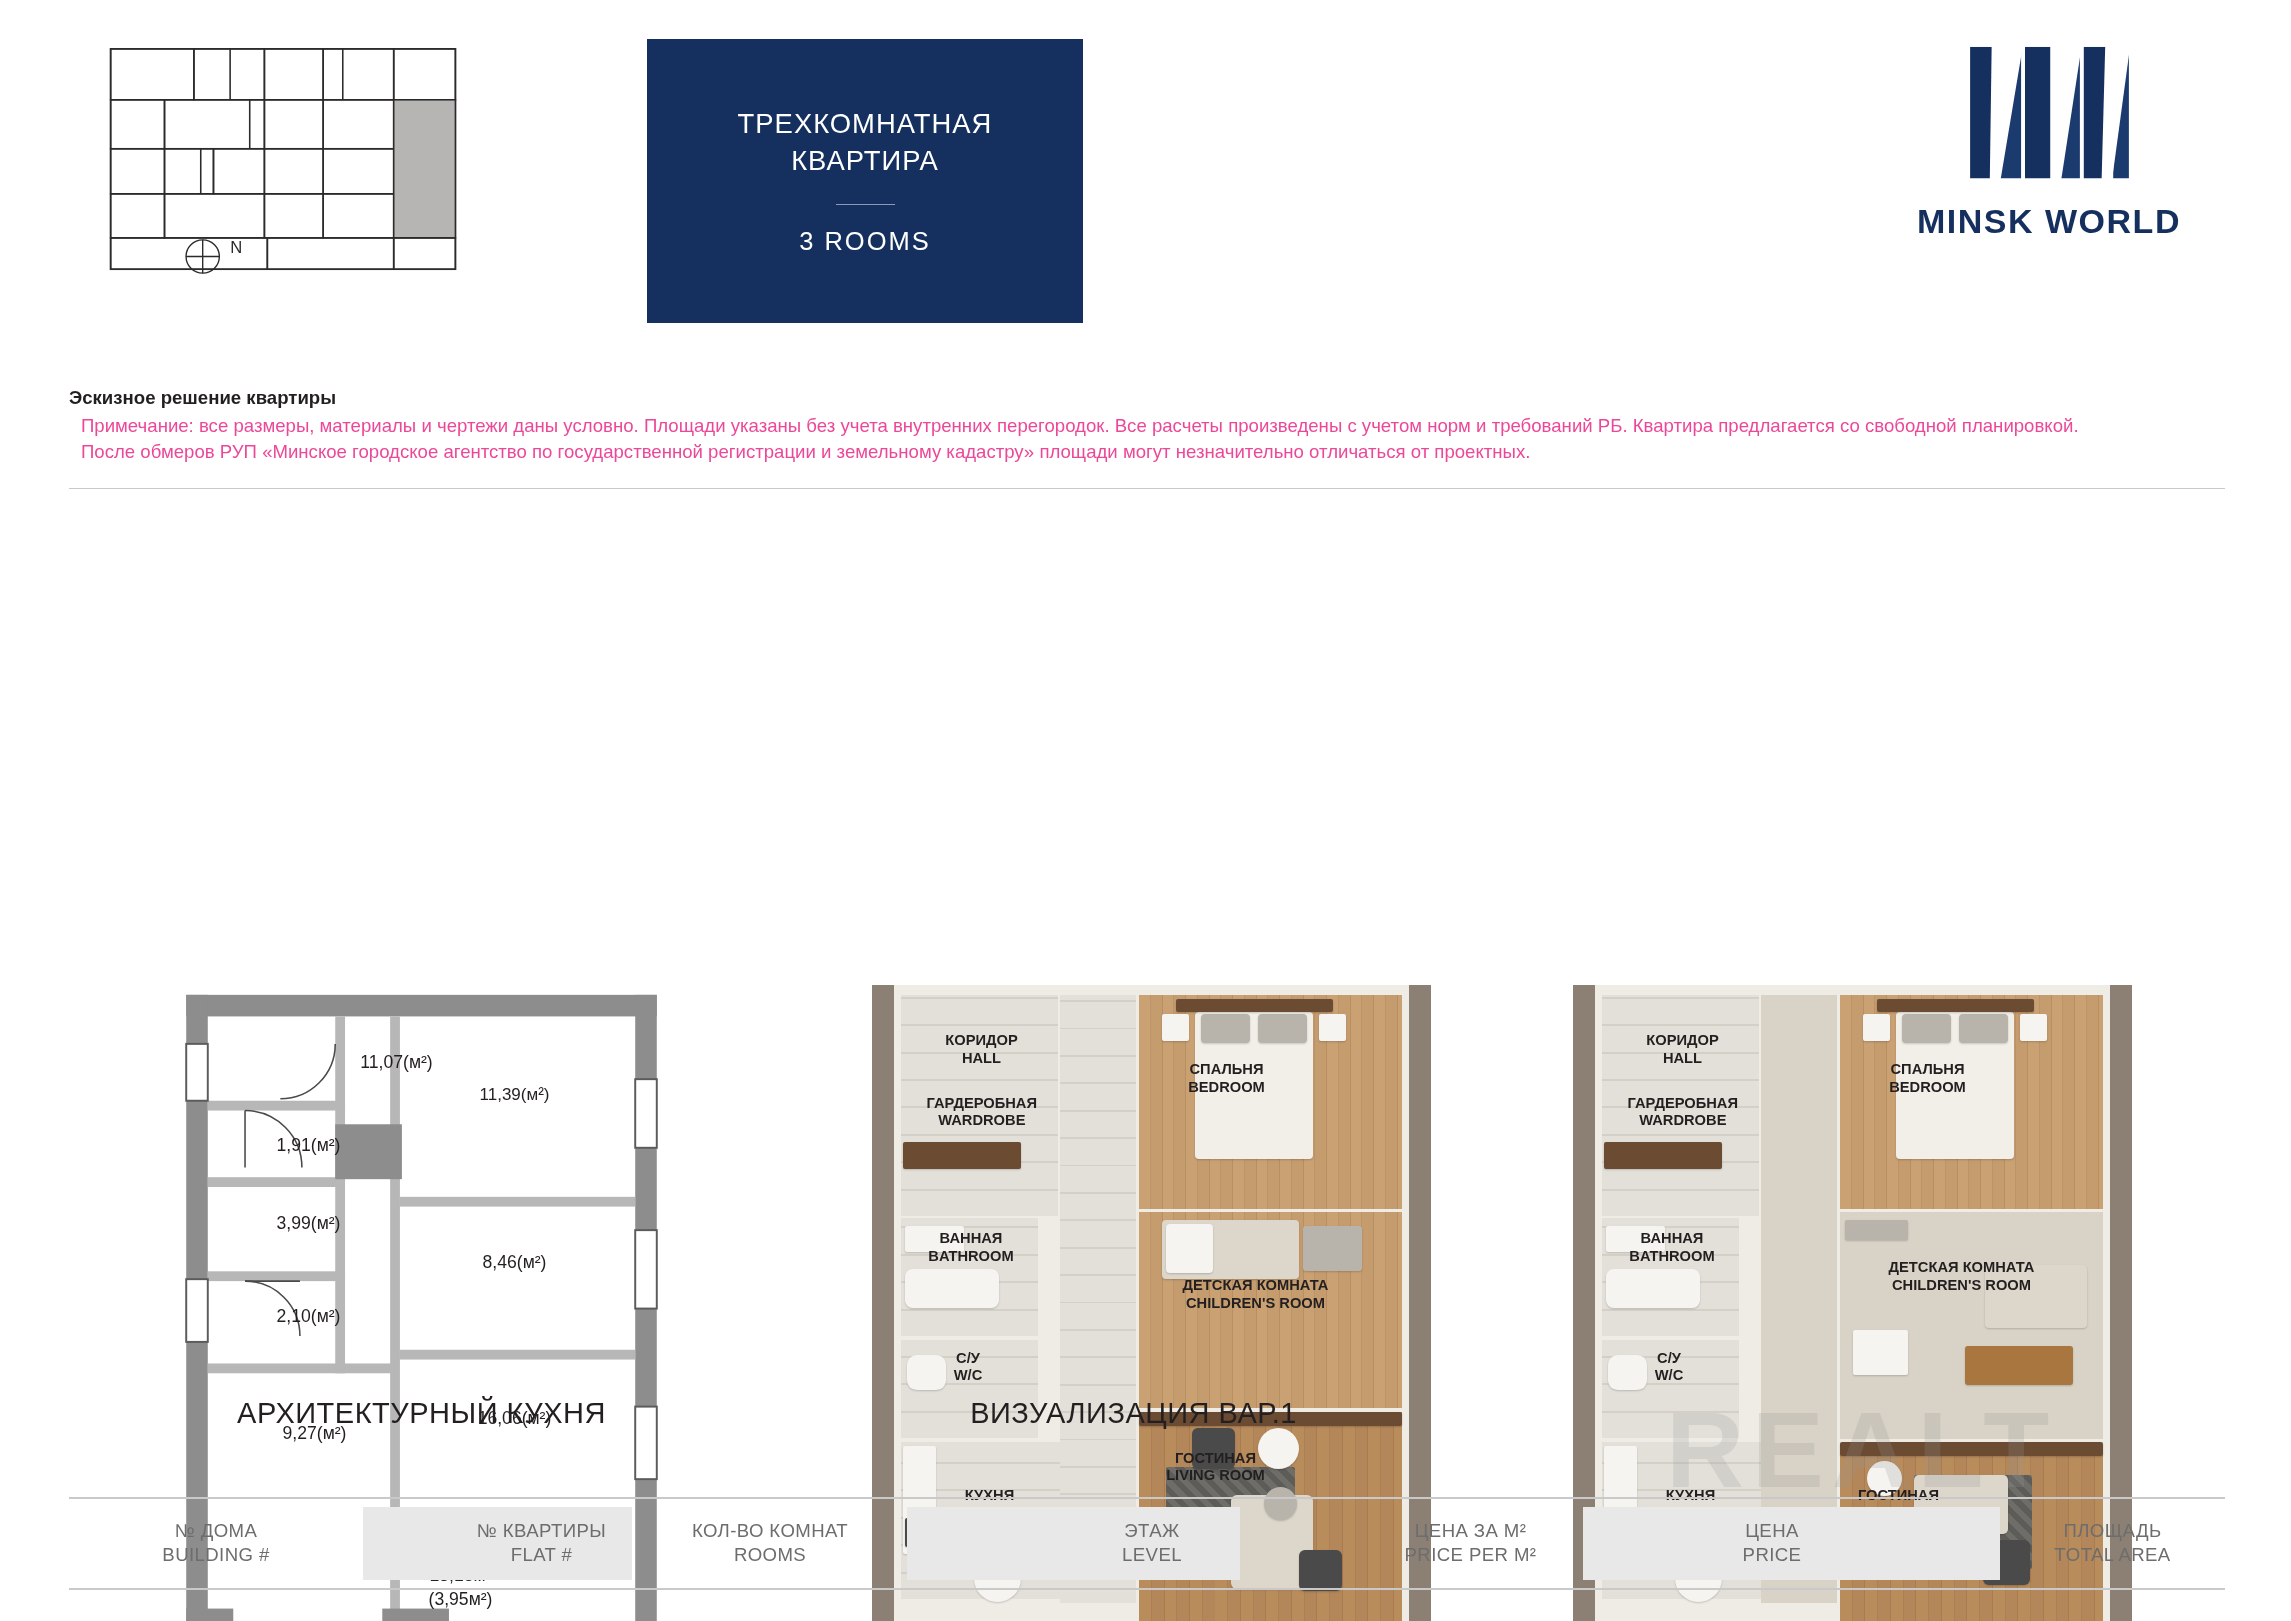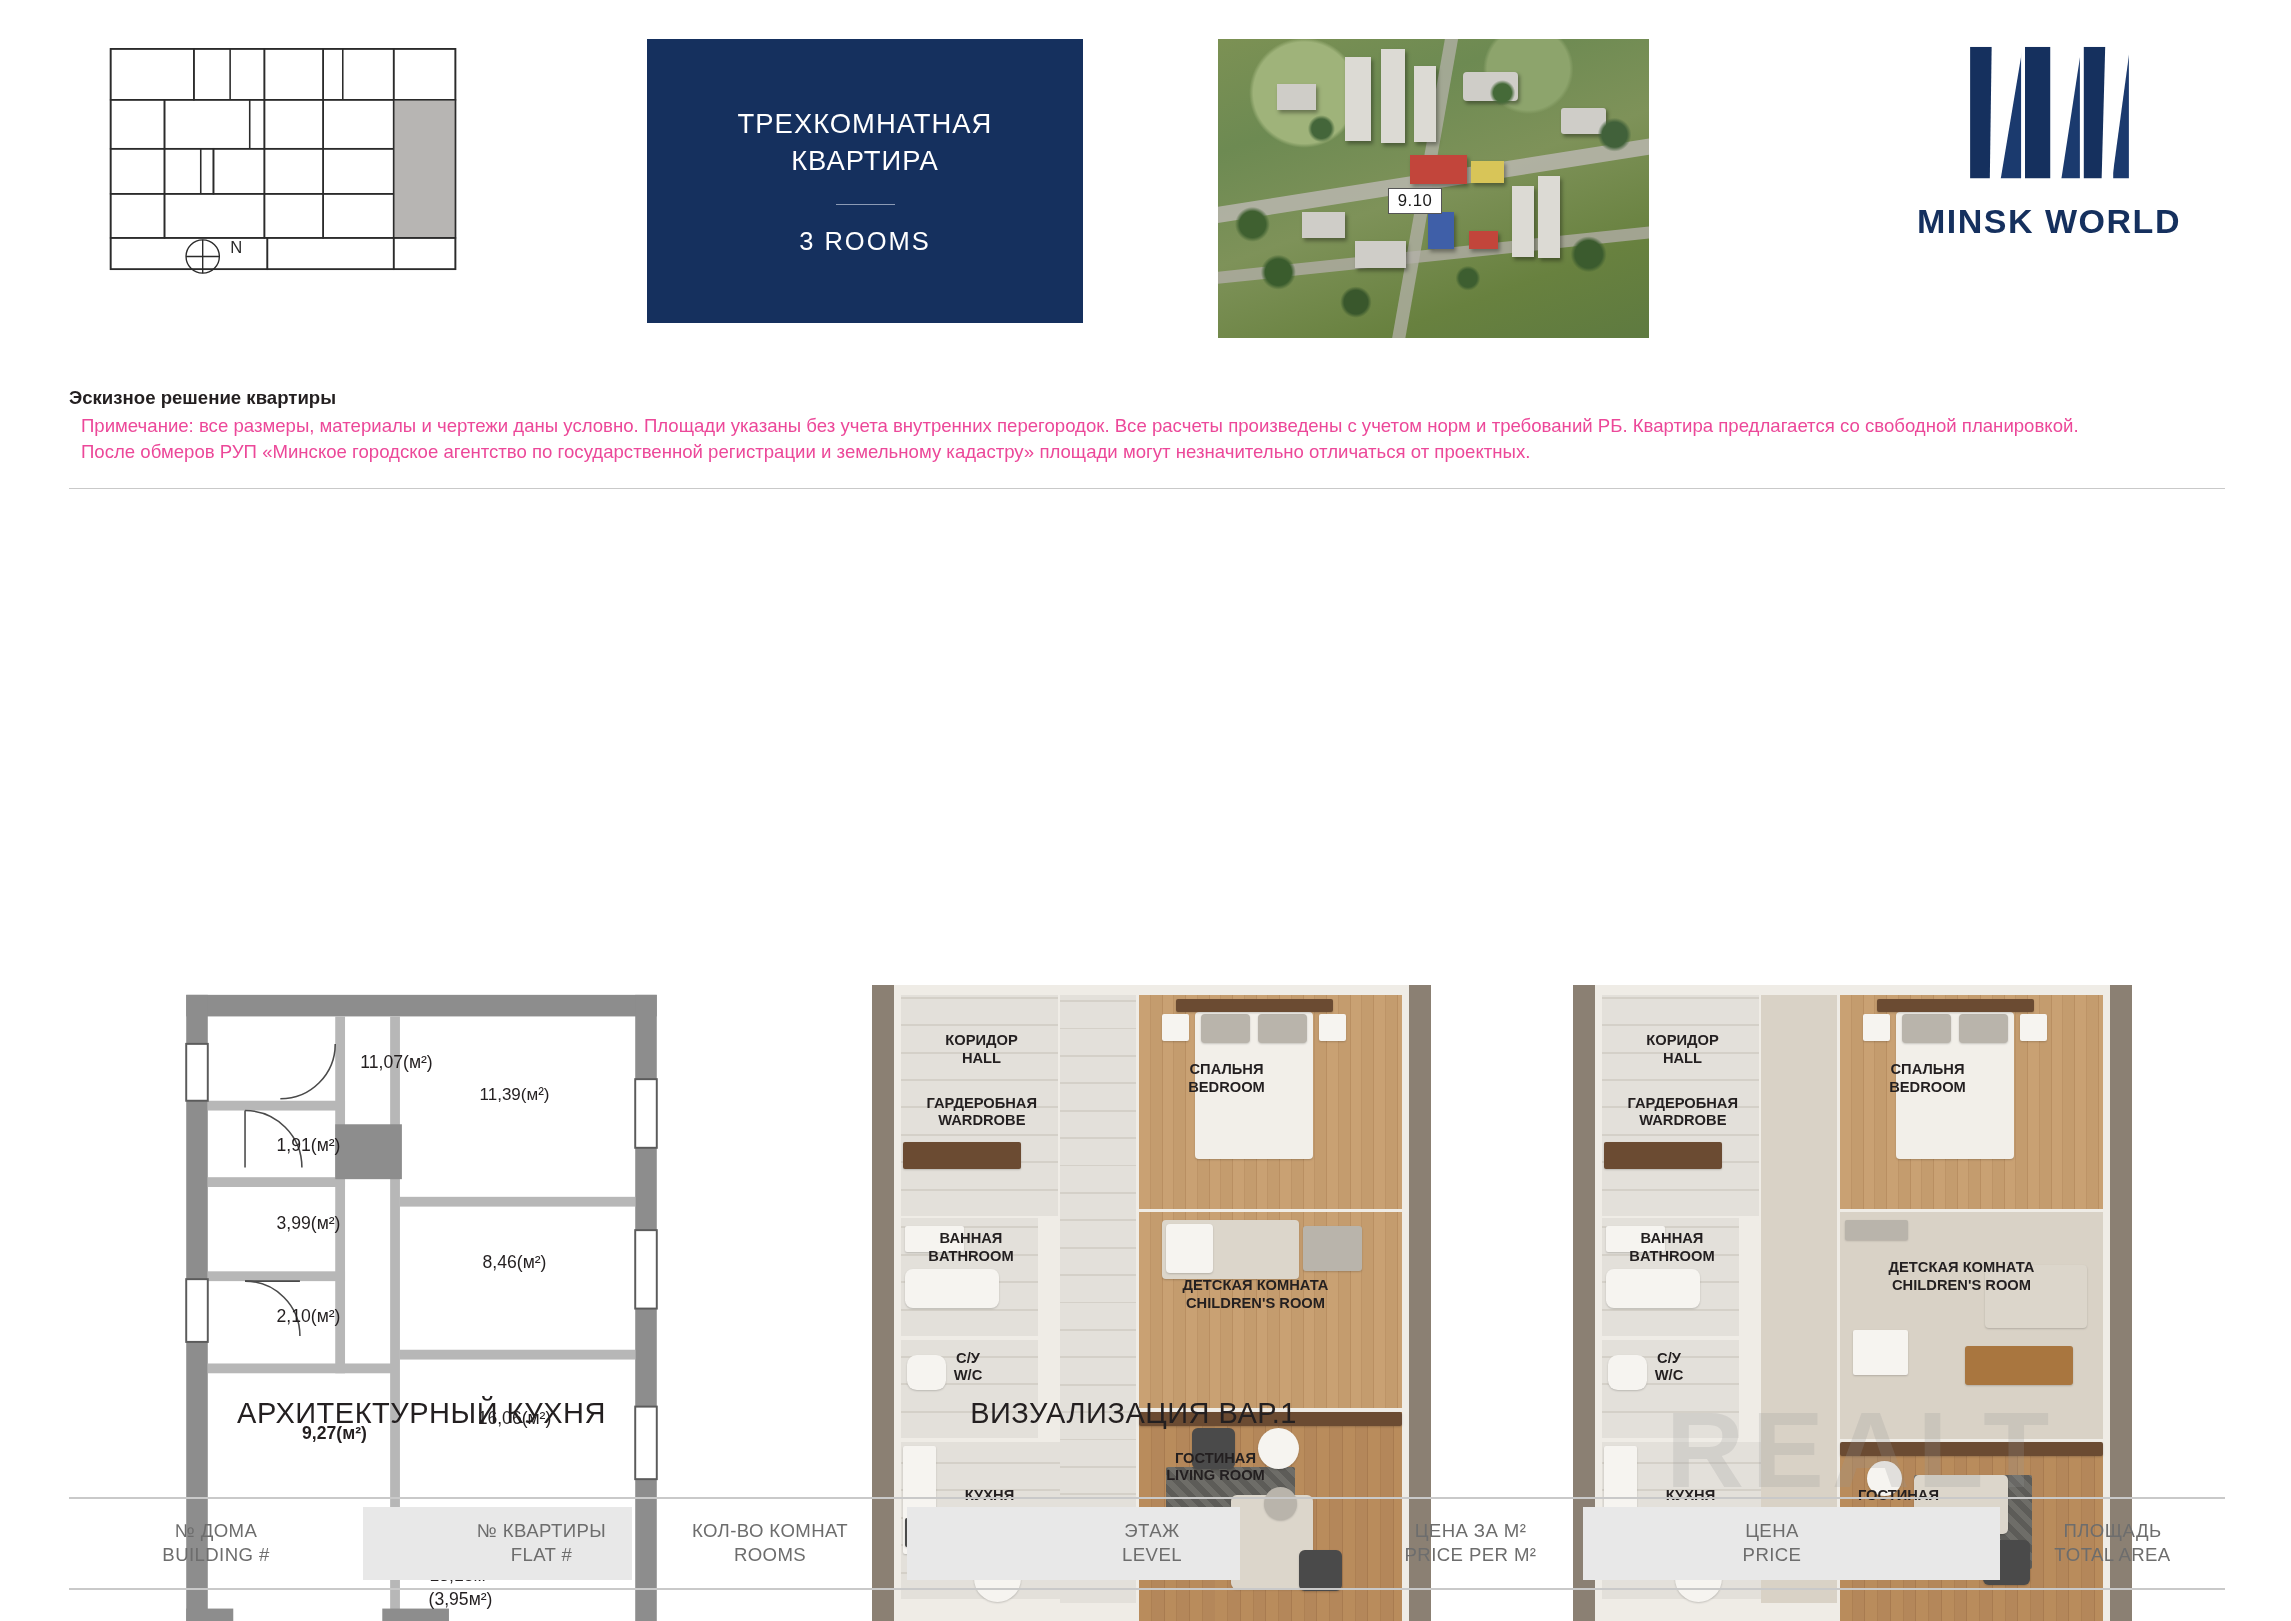--- a/index.html
+++ b/index.html
@@ -174,42 +174,20 @@
 
     <div class="title-block">
       <div class="title-ru">
         <span>ТРЕХКОМНАТНАЯ</span><br>
         <span>КВАРТИРА</span>
       </div>
       <div class="title-divider"></div>
       <div class="title-en">3 ROOMS</div>
     </div>
 
-    <div class="aerial">
-      <div class="sky"></div>
-      <div class="road1"></div>
-      <div class="road2"></div>
-      <div class="road3"></div>
-      <div class="blk t" style="left:127px;top:17.6px;width:25.5px;height:84px;"></div>
-      <div class="blk t" style="left:163px;top:9.8px;width:23.5px;height:94px;"></div>
-      <div class="blk t" style="left:196px;top:27.4px;width:21.6px;height:76px;"></div>
-      <div class="blk" style="left:59px;top:45px;width:39px;height:25.5px;"></div>
-      <div class="blk" style="left:245px;top:33px;width:55px;height:29px;border-radius:3.9px;"></div>
-      <div class="blk r" style="left:192px;top:116px;width:57px;height:29px;"></div>
-      <div class="blk y" style="left:253px;top:122px;width:33px;height:21.6px;"></div>
-      <div class="blk b" style="left:210px;top:173px;width:25.5px;height:37px;"></div>
-      <div class="blk t" style="left:294px;top:147px;width:21.6px;height:71px;"></div>
-      <div class="blk t" style="left:320px;top:137px;width:21.6px;height:82px;"></div>
-      <div class="blk" style="left:84px;top:173px;width:43px;height:25.5px;"></div>
-      <div class="blk" style="left:137px;top:202px;width:51px;height:27.4px;"></div>
-      <div class="blk r" style="left:251px;top:192px;width:29px;height:17.6px;"></div>
-      <div class="blk" style="left:343px;top:69px;width:45px;height:25.5px;border-radius:2.9px;"></div>
-      <div class="trees"></div>
-      <div class="aerial-label">9.10</div>
-    </div>
 
     <div class="logo">
       <svg width="167" height="147" viewBox="0 0 170 150">
         <g fill="#15305e">
           <polygon points="4,8 30,8 30,142 4,142"></polygon>
           <polygon points="30,8 56,8 56,142 30,142" fill="#1b3a6e"></polygon>
           <polygon points="60,8 86,8 86,142 60,142"></polygon>
           <polygon points="90,8 116,8 116,142 90,142" fill="#1b3a6e"></polygon>
           <polygon points="120,8 146,8 146,142 120,142"></polygon>
           <polygon points="150,8 166,8 166,142 150,142" fill="#1b3a6e"></polygon>
@@ -301,21 +279,21 @@
             <circle cx="240" cy="682" r="5"></circle>
           <circle cx="320" cy="682" r="5"></circle>
             <circle cx="354" cy="682" r="5"></circle>
         </g>
       </svg>
 
       <div class="lbl" style="left:176px;top:67px;width:147px;font-size:17.6px;font-weight:400;">11,07(м²)</div>
       <div class="lbl" style="left:98px;top:150px;width:127px;font-size:17.6px;font-weight:400;">1,91(м²)</div>
       <div class="lbl" style="left:98px;top:228px;width:127px;font-size:17.6px;font-weight:400;">3,99(м²)</div>
       <div class="lbl" style="left:98px;top:321px;width:127px;font-size:17.6px;font-weight:400;">2,10(м²)</div>
-      <div class="lbl" style="left:119px;top:438px;width:137px;font-size:17.6px;font-weight:700;">9,27(м²)</div>
+      <div class="lbl" style="left:99px;top:438px;width:137px;font-size:17.6px;font-weight:400;">9,27(м²)</div>
       <div class="lbl" style="left:294px;top:100px;width:147px;font-size:17px;font-weight:400;">11,39(м²)</div>
       <div class="lbl" style="left:294px;top:267px;width:147px;font-size:17.6px;font-weight:400;">8,46(м²)</div>
       <div class="lbl" style="left:294px;top:423px;width:147px;font-size:17.6px;font-weight:400;">16,06(м²)</div>
       <div class="lbl" style="left:235px;top:580px;width:157px;font-size:17.6px;font-weight:400;">13,18м²</div>
       <div class="lbl" style="left:235px;top:604px;width:157px;font-size:17.6px;font-weight:400;">(3,95м²)</div>
     </div>
 
     <div class="viz viz1">
       <div class="frame"></div>
       <div class="interior"></div>

